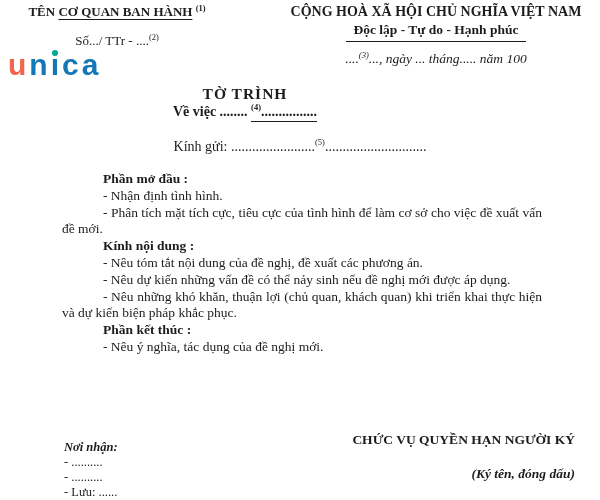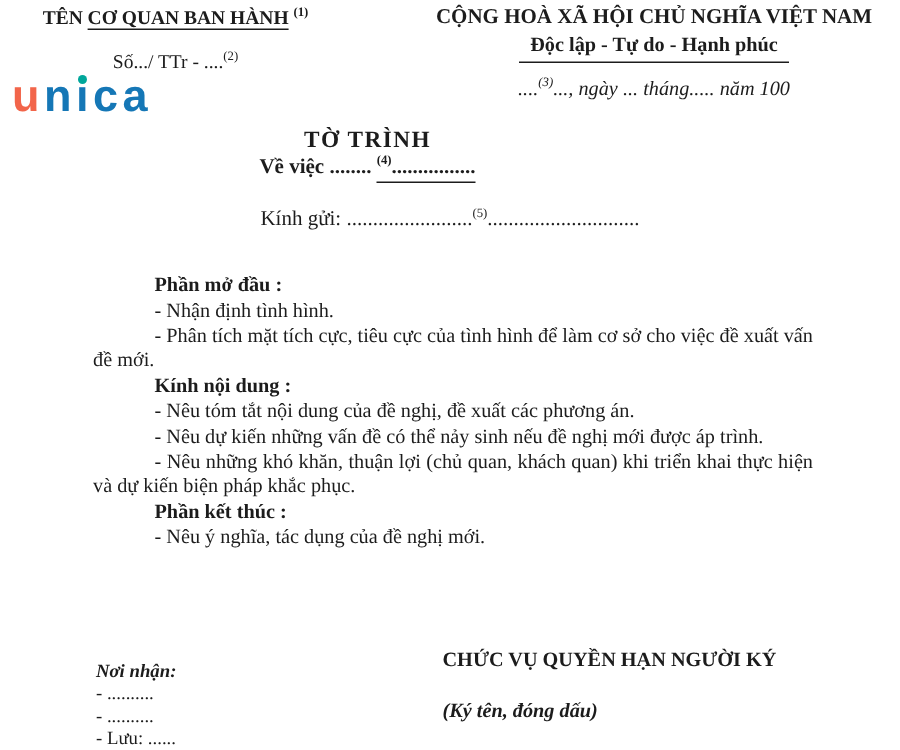--- a/index.html
+++ b/index.html
@@ -40,29 +40,29 @@
   .doc-title { font-weight:bold; font-size:15.5px; letter-spacing:1px; }
   .doc-sub { font-weight:bold; font-size:14px; margin-top:1px; }
   .doc-sub .ul2 { border-bottom:1.5px solid #1c1c1c; padding-bottom:2px; }
 
   
   .salutation { position:absolute; top:139px; left:0; width:600px; text-align:center; font-size:14px; }
 
   
   .body-text {
     position:absolute; top:171px; left:62px; width:480px;
-    font-size:13.5px; line-height:16.8px; text-align:justify;margin-top:11px;
+    font-size:13.5px; line-height:16.8px; text-align:justify;
   }
   .body-text p { text-indent:41px; }
   .body-text p.bold { font-weight:bold; }
 
   
   .footer-left { position:absolute; top:440px; left:64px; font-size:12.5px; line-height:15px; }
   .fl-title { font-weight:bold; font-style:italic; }
-  .footer-right { position:absolute; top:432px; left:295px; width:280px; text-align:left; }
+  .footer-right { position:absolute; top:432px; left:295px; width:280px; text-align:right; }
   .fr-title { font-weight:bold; font-size:13.5px; white-space:nowrap; }
   .fr-note { font-weight:bold; font-style:italic; font-size:13.5px; margin-top:18px; }
 </style>
 </head>
 <body>
 
 <div class="header-left">
   <div class="org-line"><span>TÊN </span><span class="ul">CƠ QUAN BAN HÀNH</span> <sup class="ref">(1)</sup></div>
   <div class="number-line"><span>Số.../ TTr - ....</span><sup class="ref">(2)</sup></div>
 </div>
@@ -83,21 +83,21 @@
 </div>
 
 <div class="salutation"><span>Kính gửi: ........................</span><sup class="ref">(5)</sup><span>.............................</span></div>
 
 <div class="body-text">
     <p class="bold">Phần mở đầu :</p>
     <p class="">- Nhận định tình hình.</p>
     <p class="">- Phân tích mặt tích cực, tiêu cực của tình hình để làm cơ sở cho việc đề xuất vấn đề mới.</p>
     <p class="bold">Kính nội dung :</p>
     <p class="">- Nêu tóm tắt nội dung của đề nghị, đề xuất các phương án.</p>
-    <p class="">- Nêu dự kiến những vấn đề có thể nảy sinh nếu đề nghị mới được áp trình.</p>
+    <p class="">- Nêu dự kiến những vấn đề có thể nảy sinh nếu đề nghị mới được áp dụng.</p>
     <p class="">- Nêu những khó khăn, thuận lợi (chủ quan, khách quan) khi triển khai thực hiện và dự kiến biện pháp khắc phục.</p>
     <p class="bold">Phần kết thúc :</p>
     <p class="">- Nêu ý nghĩa, tác dụng của đề nghị mới.</p>
   </div>
 
 <div class="footer-left">
   <div class="fl-title">Nơi nhận:</div>
   <div>
       <div>- ..........</div>
       <div>- ..........</div>

